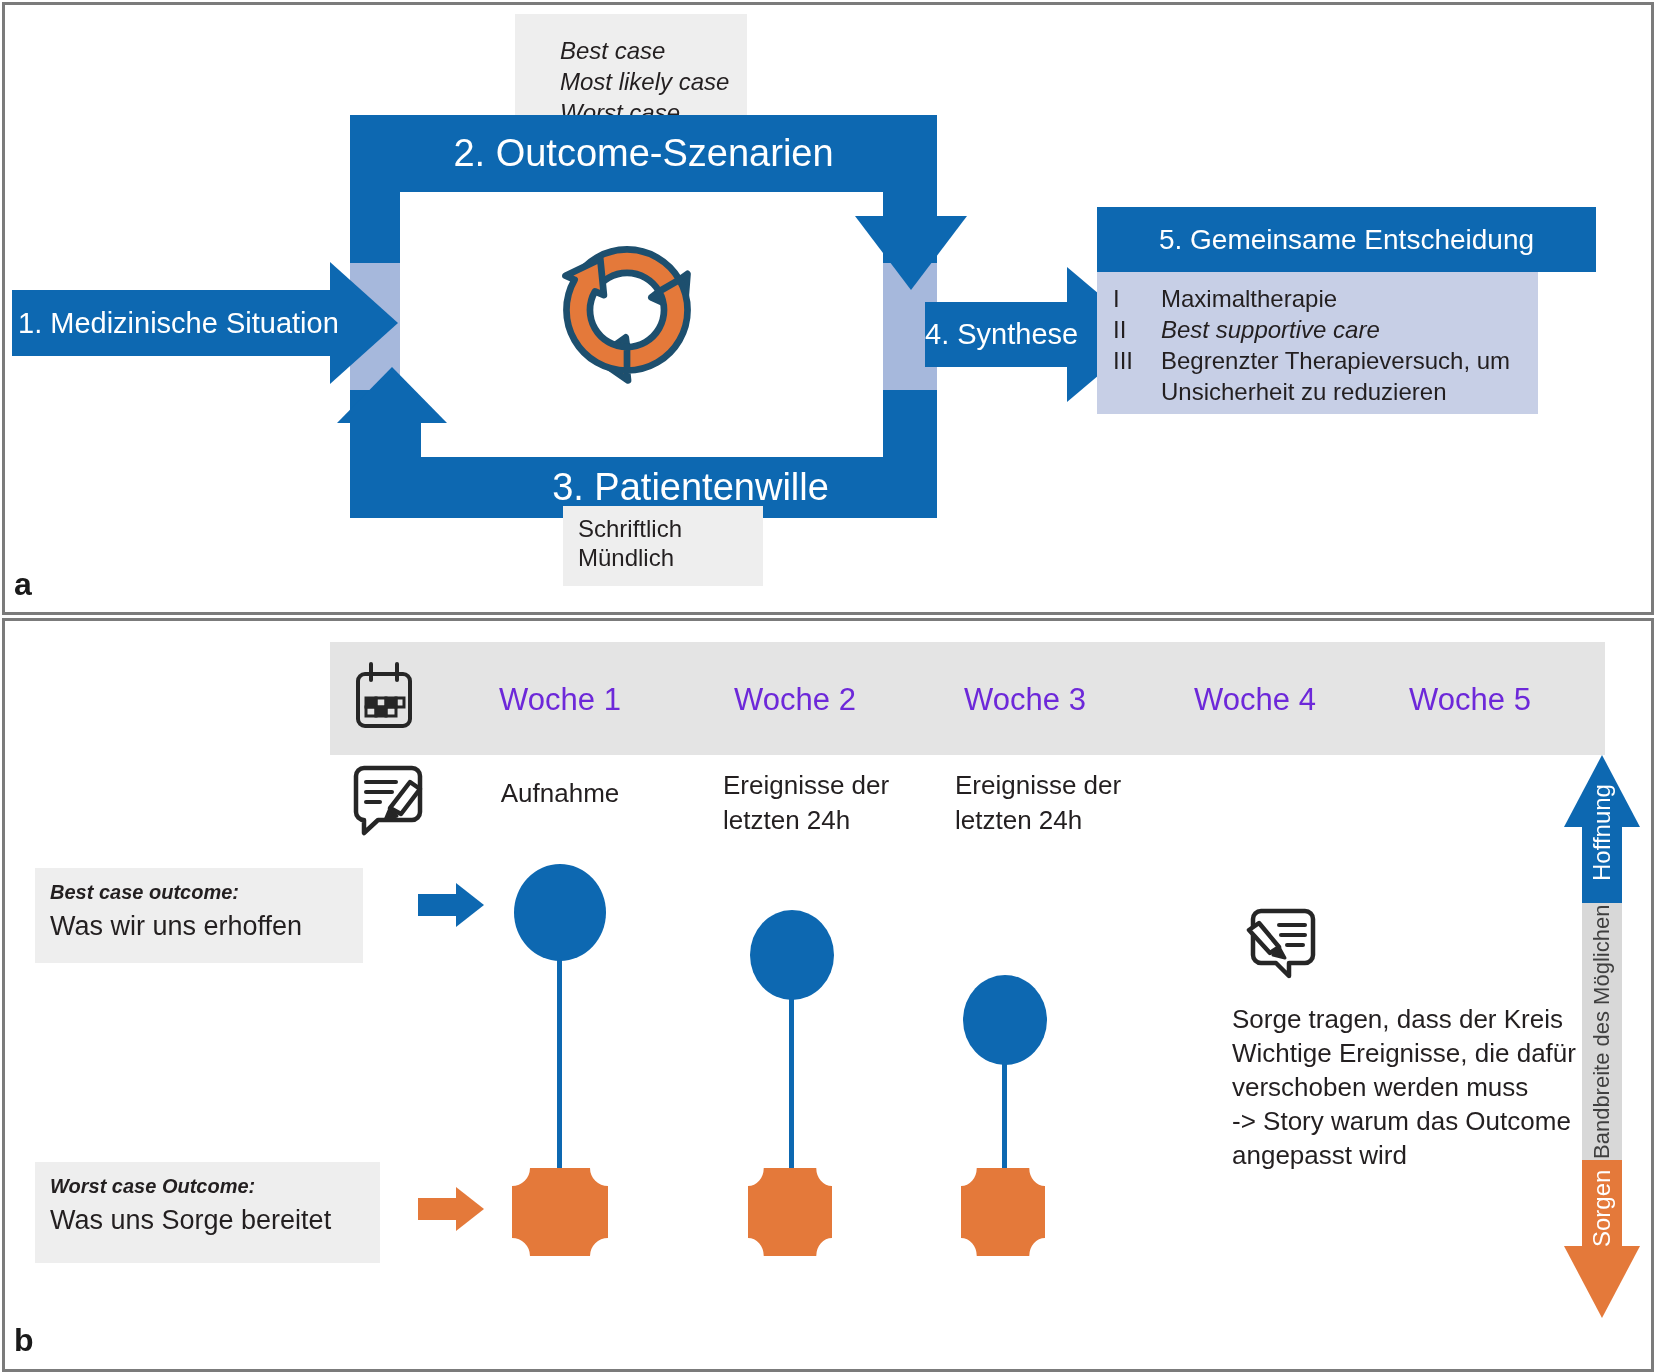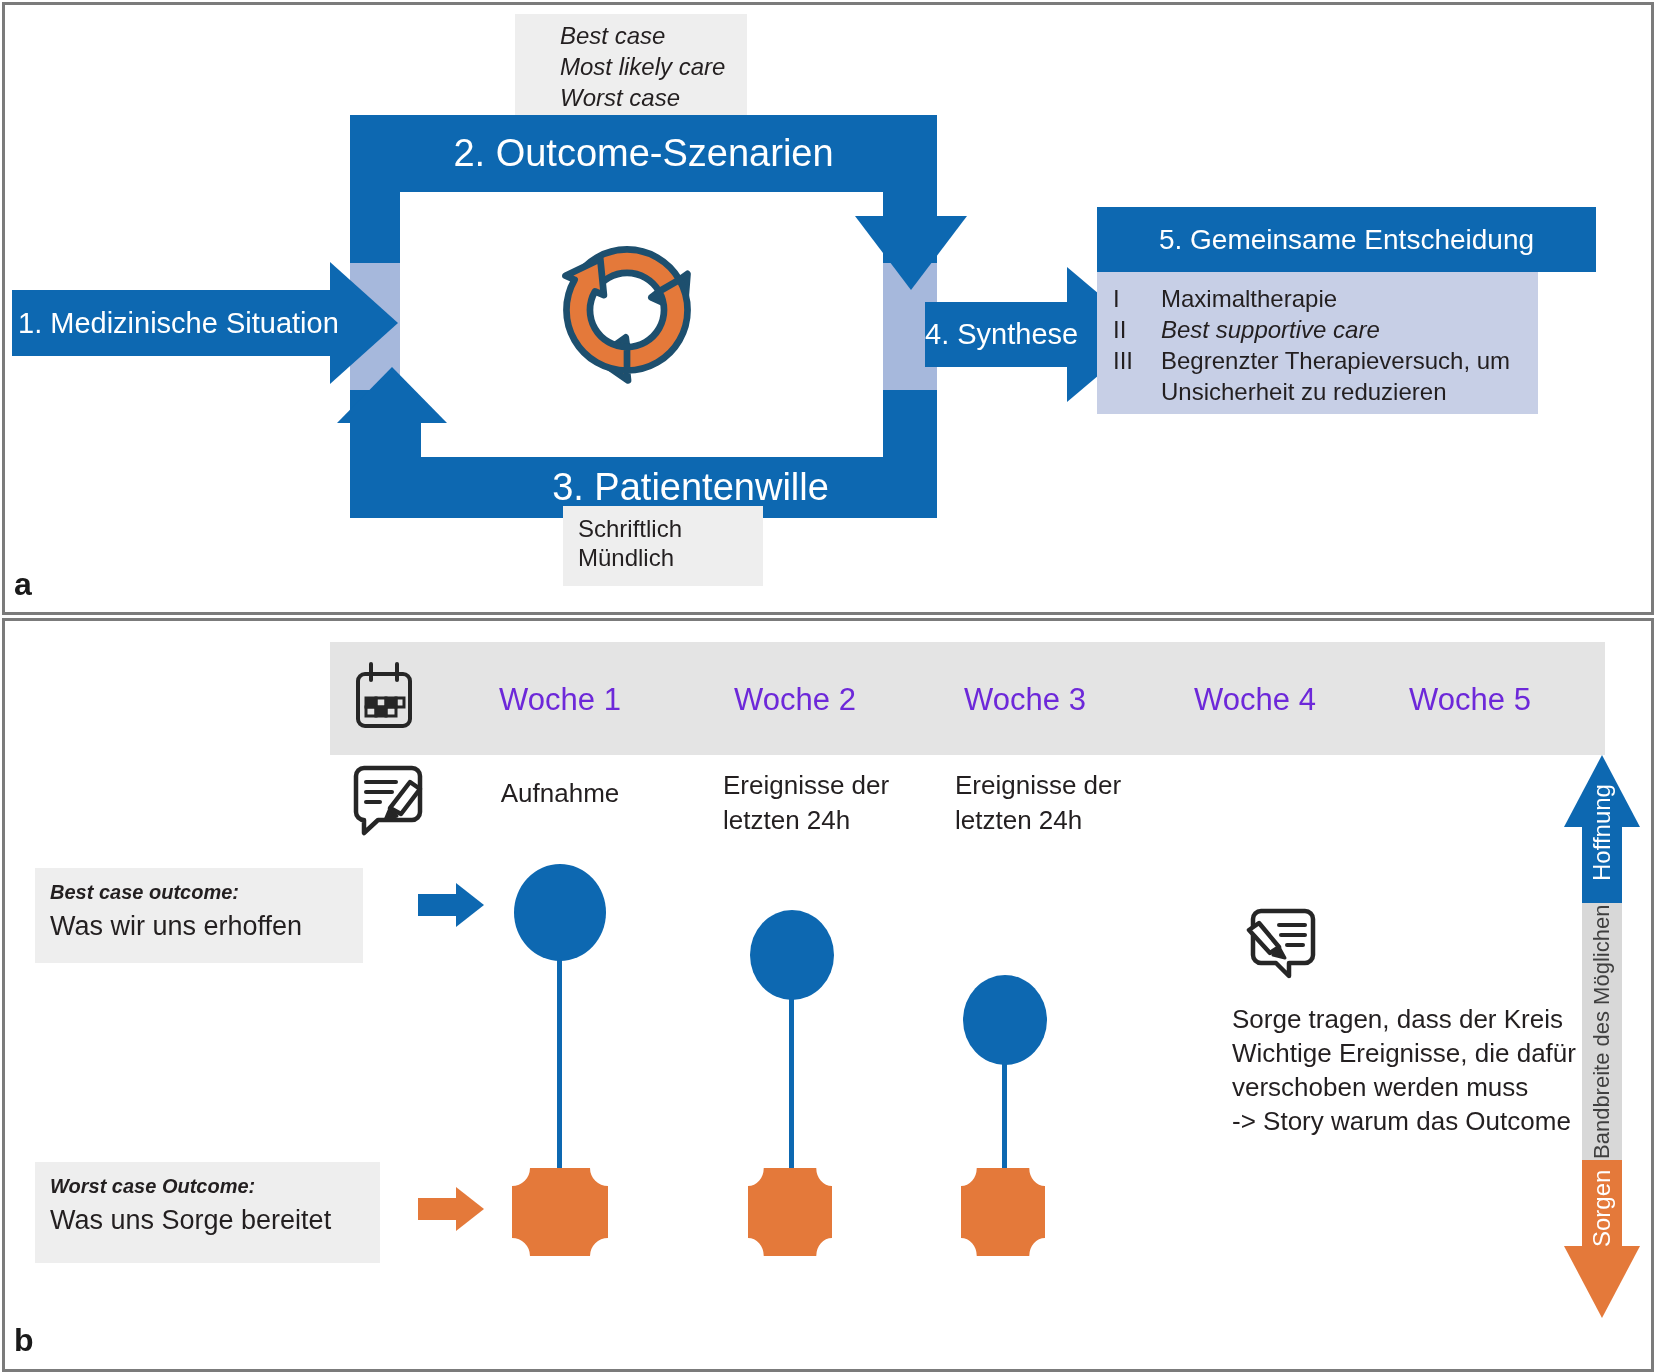--- a/index.html
+++ b/index.html
@@ -39,24 +39,24 @@
   .vlabel{position:absolute;display:flex;align-items:center;justify-content:center;
           writing-mode:vertical-rl;transform:rotate(180deg);font-size:24px;}
 </style>
 </head>
 <body>
 
 <div id="canvas">
 
   <div class="panel" style="left:2px;top:2px;width:1646px;height:607px;"></div>
 
-  <div class="graybox" style="left:515px;top:14px;width:232px;height:99px;padding-top:6px;">
+  <div class="graybox" style="left:515px;top:14px;width:232px;height:99px;padding-top:21px;">
     <div class="scenario-lines" style="padding-left:45px;">
       <div>Best case</div>
-      <div>Most likely care</div>
+      <div>Most likely case</div>
       <div>Worst case</div>
     </div>
   </div>
 
   <div class="bar" style="left:350px;top:115px;width:587px;height:77px;"></div>
   <div class="bar" style="left:350px;top:115px;width:50px;height:403px;"></div>
   <div class="bar-light" style="left:350px;top:263px;width:50px;height:127px;"></div>
   <div class="bar" style="left:883px;top:192px;width:54px;height:326px;"></div>
   <div class="bar-light" style="left:883px;top:263px;width:54px;height:127px;"></div>
   <div class="bar" style="left:350px;top:457px;width:587px;height:61px;"></div>
@@ -199,20 +199,21 @@
       <path d="M36,44 L16,20 L6,27 L27,50 Z"></path>
       <path d="M36,44 L42,55 L30,52 Z" fill="#262626" stroke-width="3"></path>
     </g>
   </svg>
 
   <div class="abs" style="left:1232px;top:1002px;">
     <div class="note-line">Sorge tragen, dass der Kreis</div>
     <div class="note-line">Wichtige Ereignisse, die dafür</div>
     <div class="note-line">verschoben werden muss</div>
     <div class="note-line">-&gt; Story warum das Outcome</div>
+    <div class="note-line">angepasst wird</div>
   </div>
 
   <div class="smallshaft" style="left:1564px;top:755px;width:76px;height:72px;background:#0d68b1;clip-path:polygon(50% 0,100% 100%,0 100%);"></div>
   <div class="smallshaft" style="left:1582px;top:825px;width:40px;height:78px;background:#0d68b1;"></div>
   <div class="smallshaft" style="left:1582px;top:903px;width:40px;height:257px;background:#d8d8d8;"></div>
   <div class="smallshaft" style="left:1582px;top:1160px;width:40px;height:86px;background:#e4793a;"></div>
   <div class="smallshaft" style="left:1564px;top:1246px;width:76px;height:72px;background:#e4793a;clip-path:polygon(0 0,100% 0,50% 100%);"></div>
 
   <div class="vlabel" style="left:1582px;top:762px;width:40px;height:141px;color:#ffffff;">Hoffnung</div>
   <div class="vlabel" style="left:1582px;top:903px;width:40px;height:257px;color:#3f3f3f;font-size:22px;">Bandbreite des Möglichen</div>

